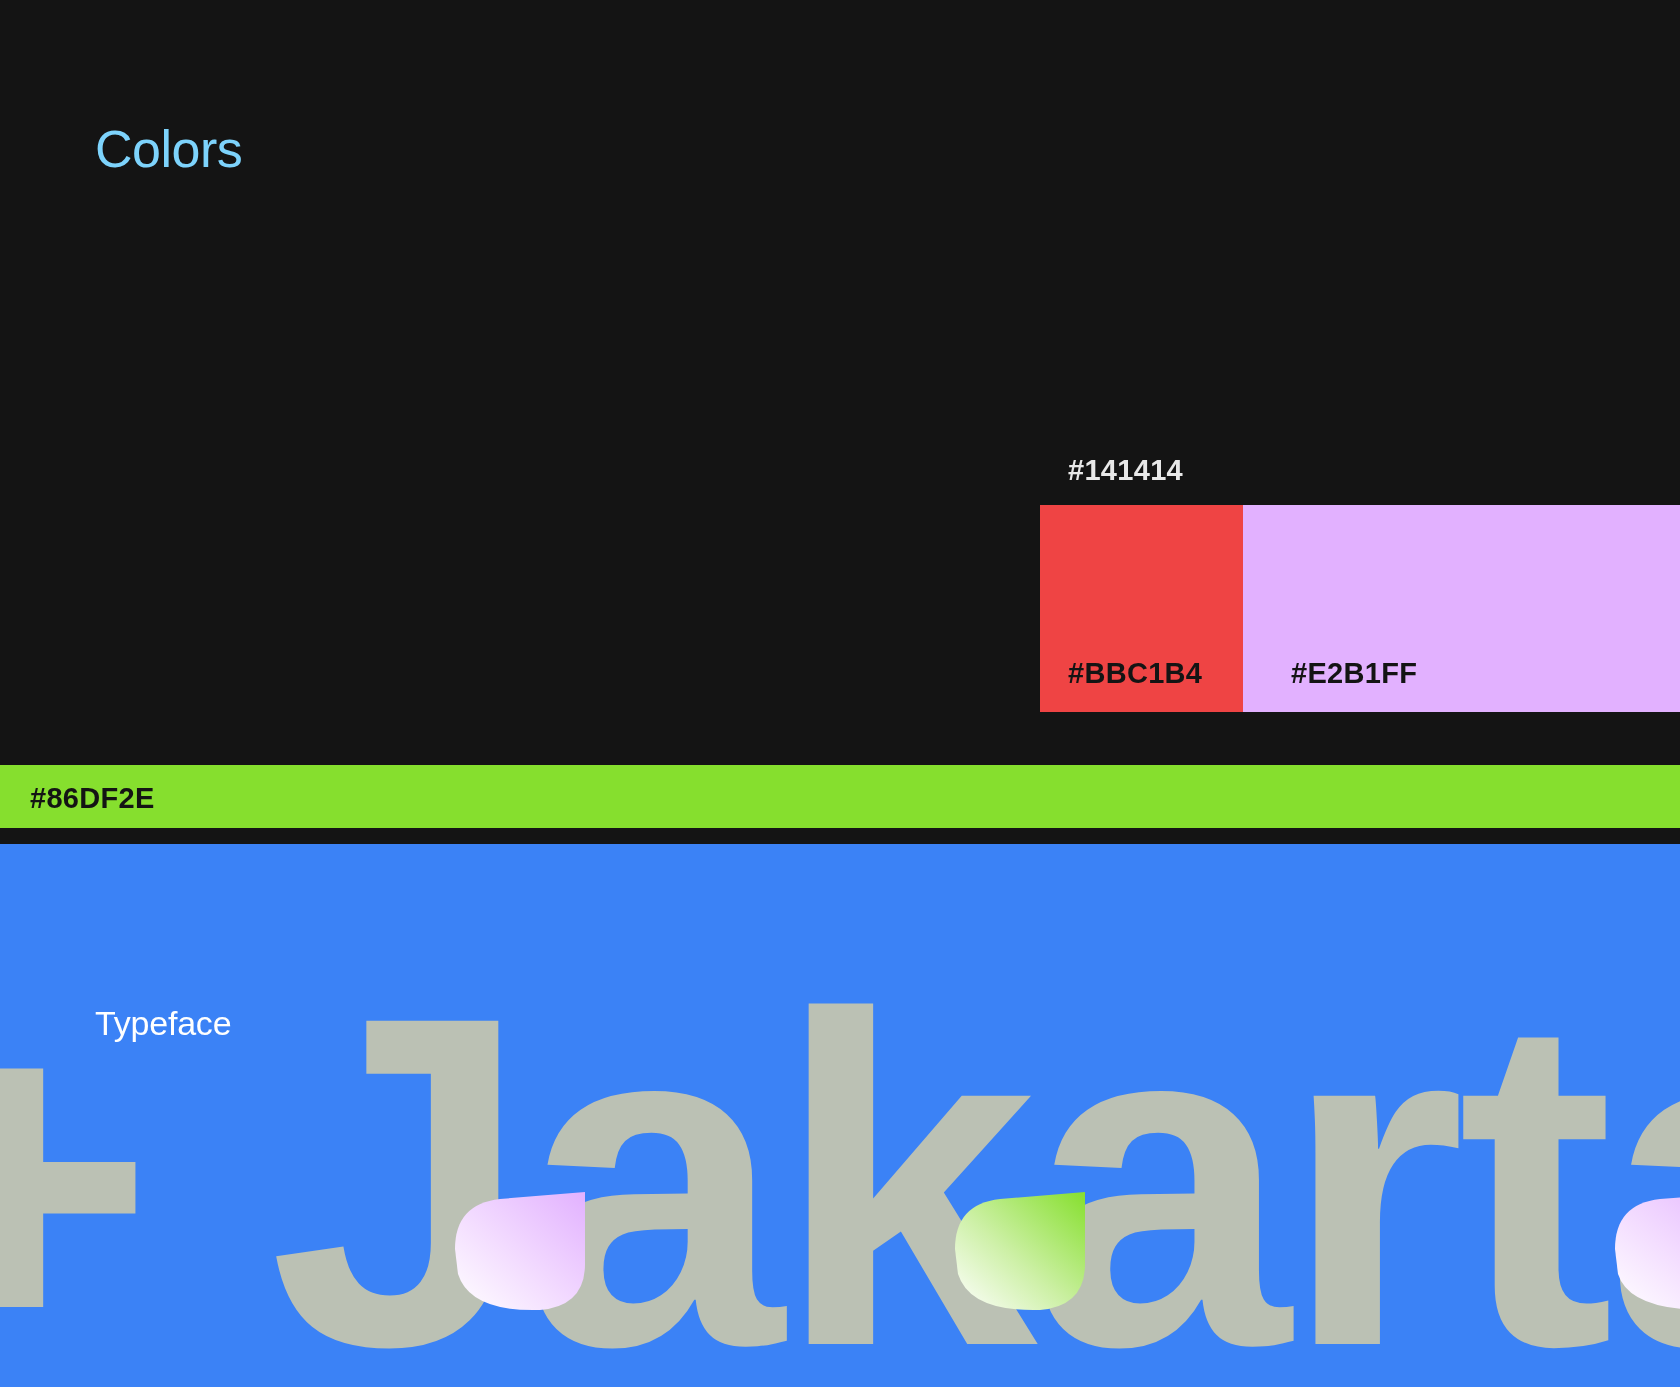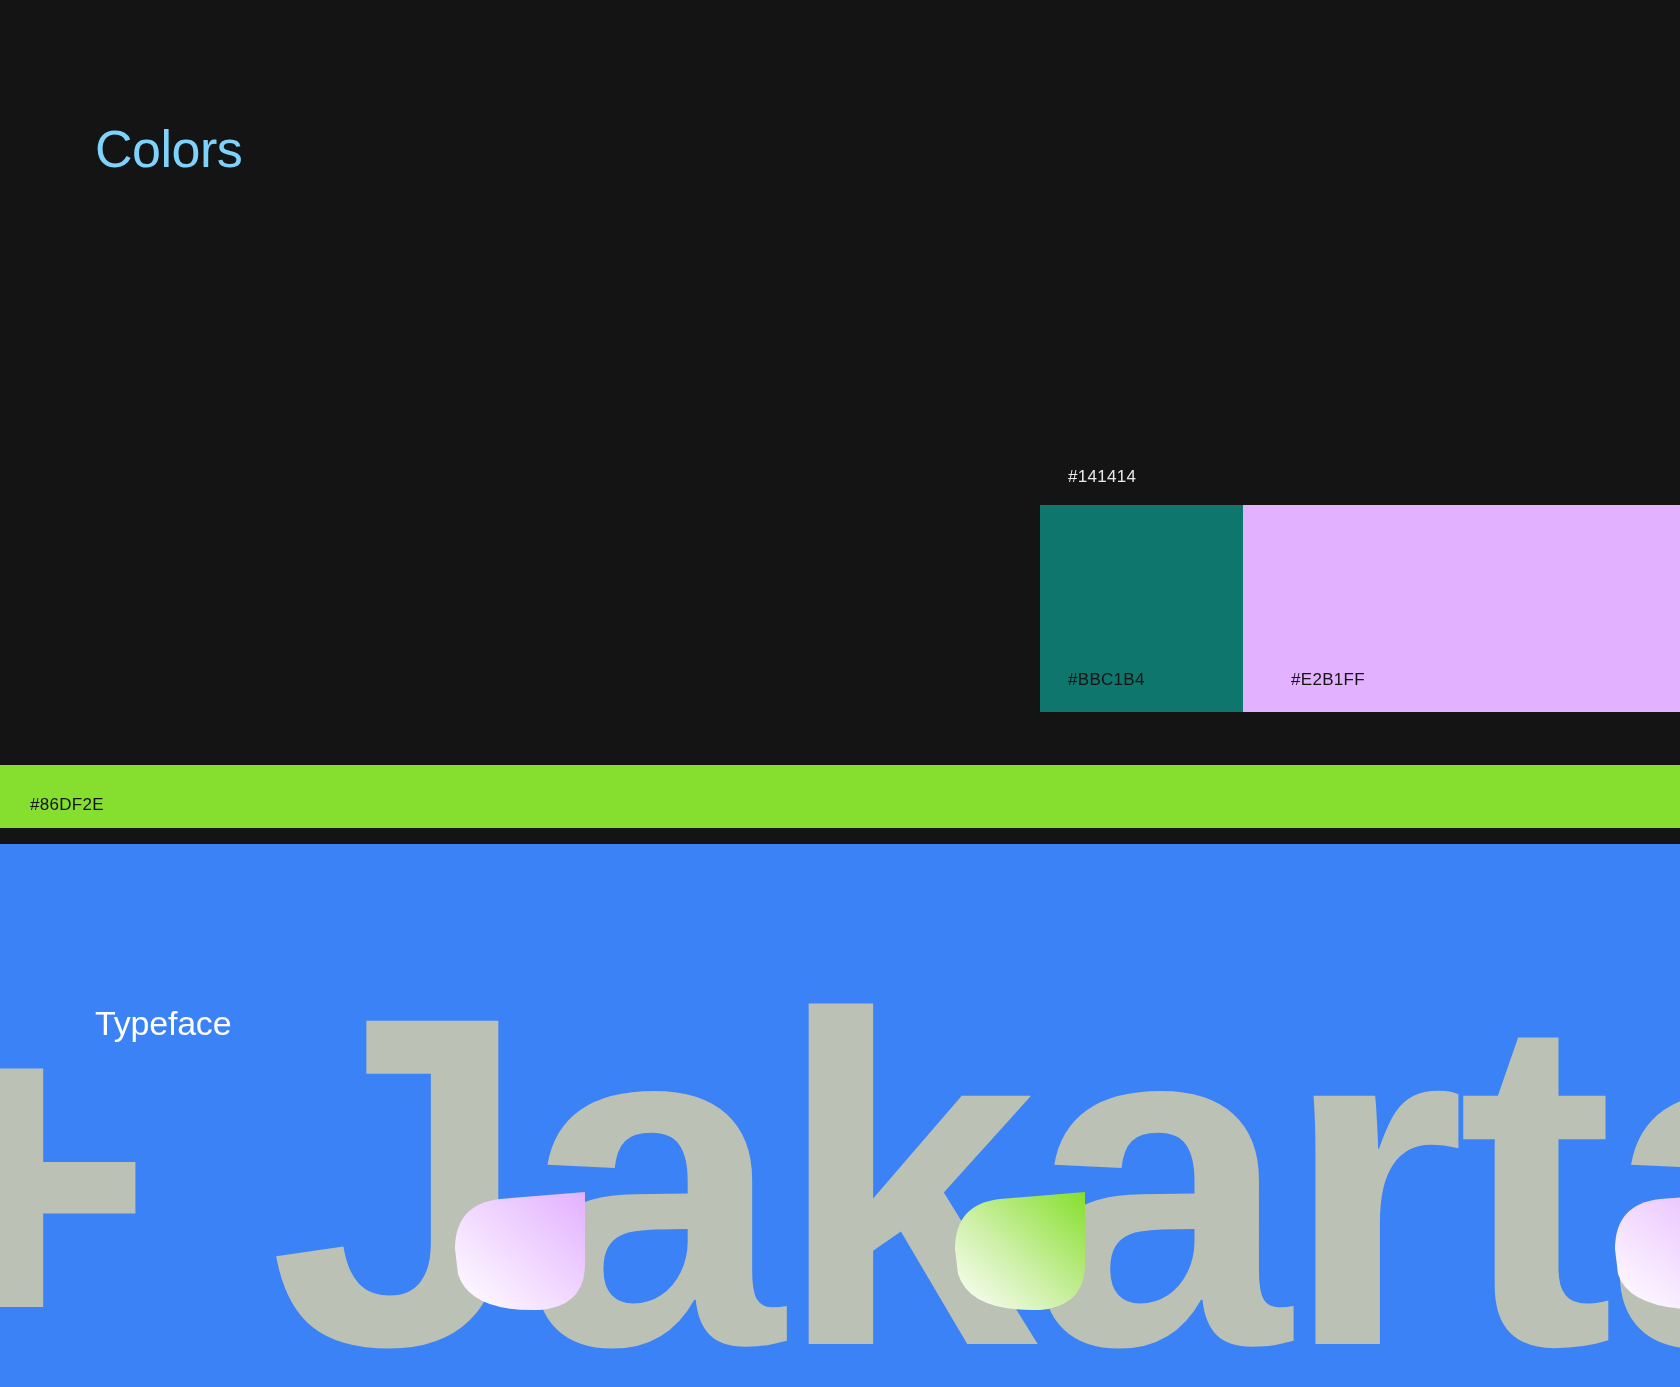--- a/index.html
+++ b/index.html
@@ -54,22 +54,22 @@
 
   .swatch {
     position: absolute;
     overflow: hidden;
   }
 
   .swatch-label {
     position: absolute;
     left: 30px;
     bottom: 22px;
-    font-size: 17px;
-    font-weight: 400;
+    font-size: 29px;
+    font-weight: 700;
     letter-spacing: 0.3px;
     white-space: nowrap;
   }
 
   
   .swatch-white     { left: 0px;    top: 0px;   width: 1040px; height: 507px; }
   .swatch-dark      { left: 1040px; top: 0px;   width: 640px;  height: 300px; }
   .swatch-sage      { left: 1040px; top: 300px; width: 203px;  height: 207px; }
   .swatch-lavender  { left: 1243px; top: 300px; width: 437px;  height: 207px; }
   .swatch-green     { left: 0px;    top: 560px; width: 1680px; height: 63px; }
@@ -125,21 +125,21 @@
 
     <h1 class="section-title">Colors</h1>
 
     <div class="swatch-grid">
 
 
       <div class="swatch swatch-dark" id="sw1" style="background: rgb(20, 20, 20);">
         <span class="swatch-label" id="lb1" style="color: rgb(232, 232, 232);">#141414</span>
       </div>
 
-      <div class="swatch swatch-sage" id="sw2" style="background: #0f766e;">
+      <div class="swatch swatch-sage" id="sw2" style="background: #ef4444;">
         <span class="swatch-label" id="lb2" style="color: rgb(20, 20, 20);">#BBC1B4</span>
       </div>
 
       <div class="swatch swatch-lavender" id="sw3" style="background: rgb(226, 177, 255);">
         <span class="swatch-label" id="lb3" style="color: rgb(20, 20, 20);">#E2B1FF</span>
       </div>
 
       <div class="swatch swatch-green" id="sw4" style="background: rgb(134, 223, 46);">
         <span class="swatch-label" id="lb4" style="color: rgb(20, 20, 20);">#86DF2E</span>
       </div>

